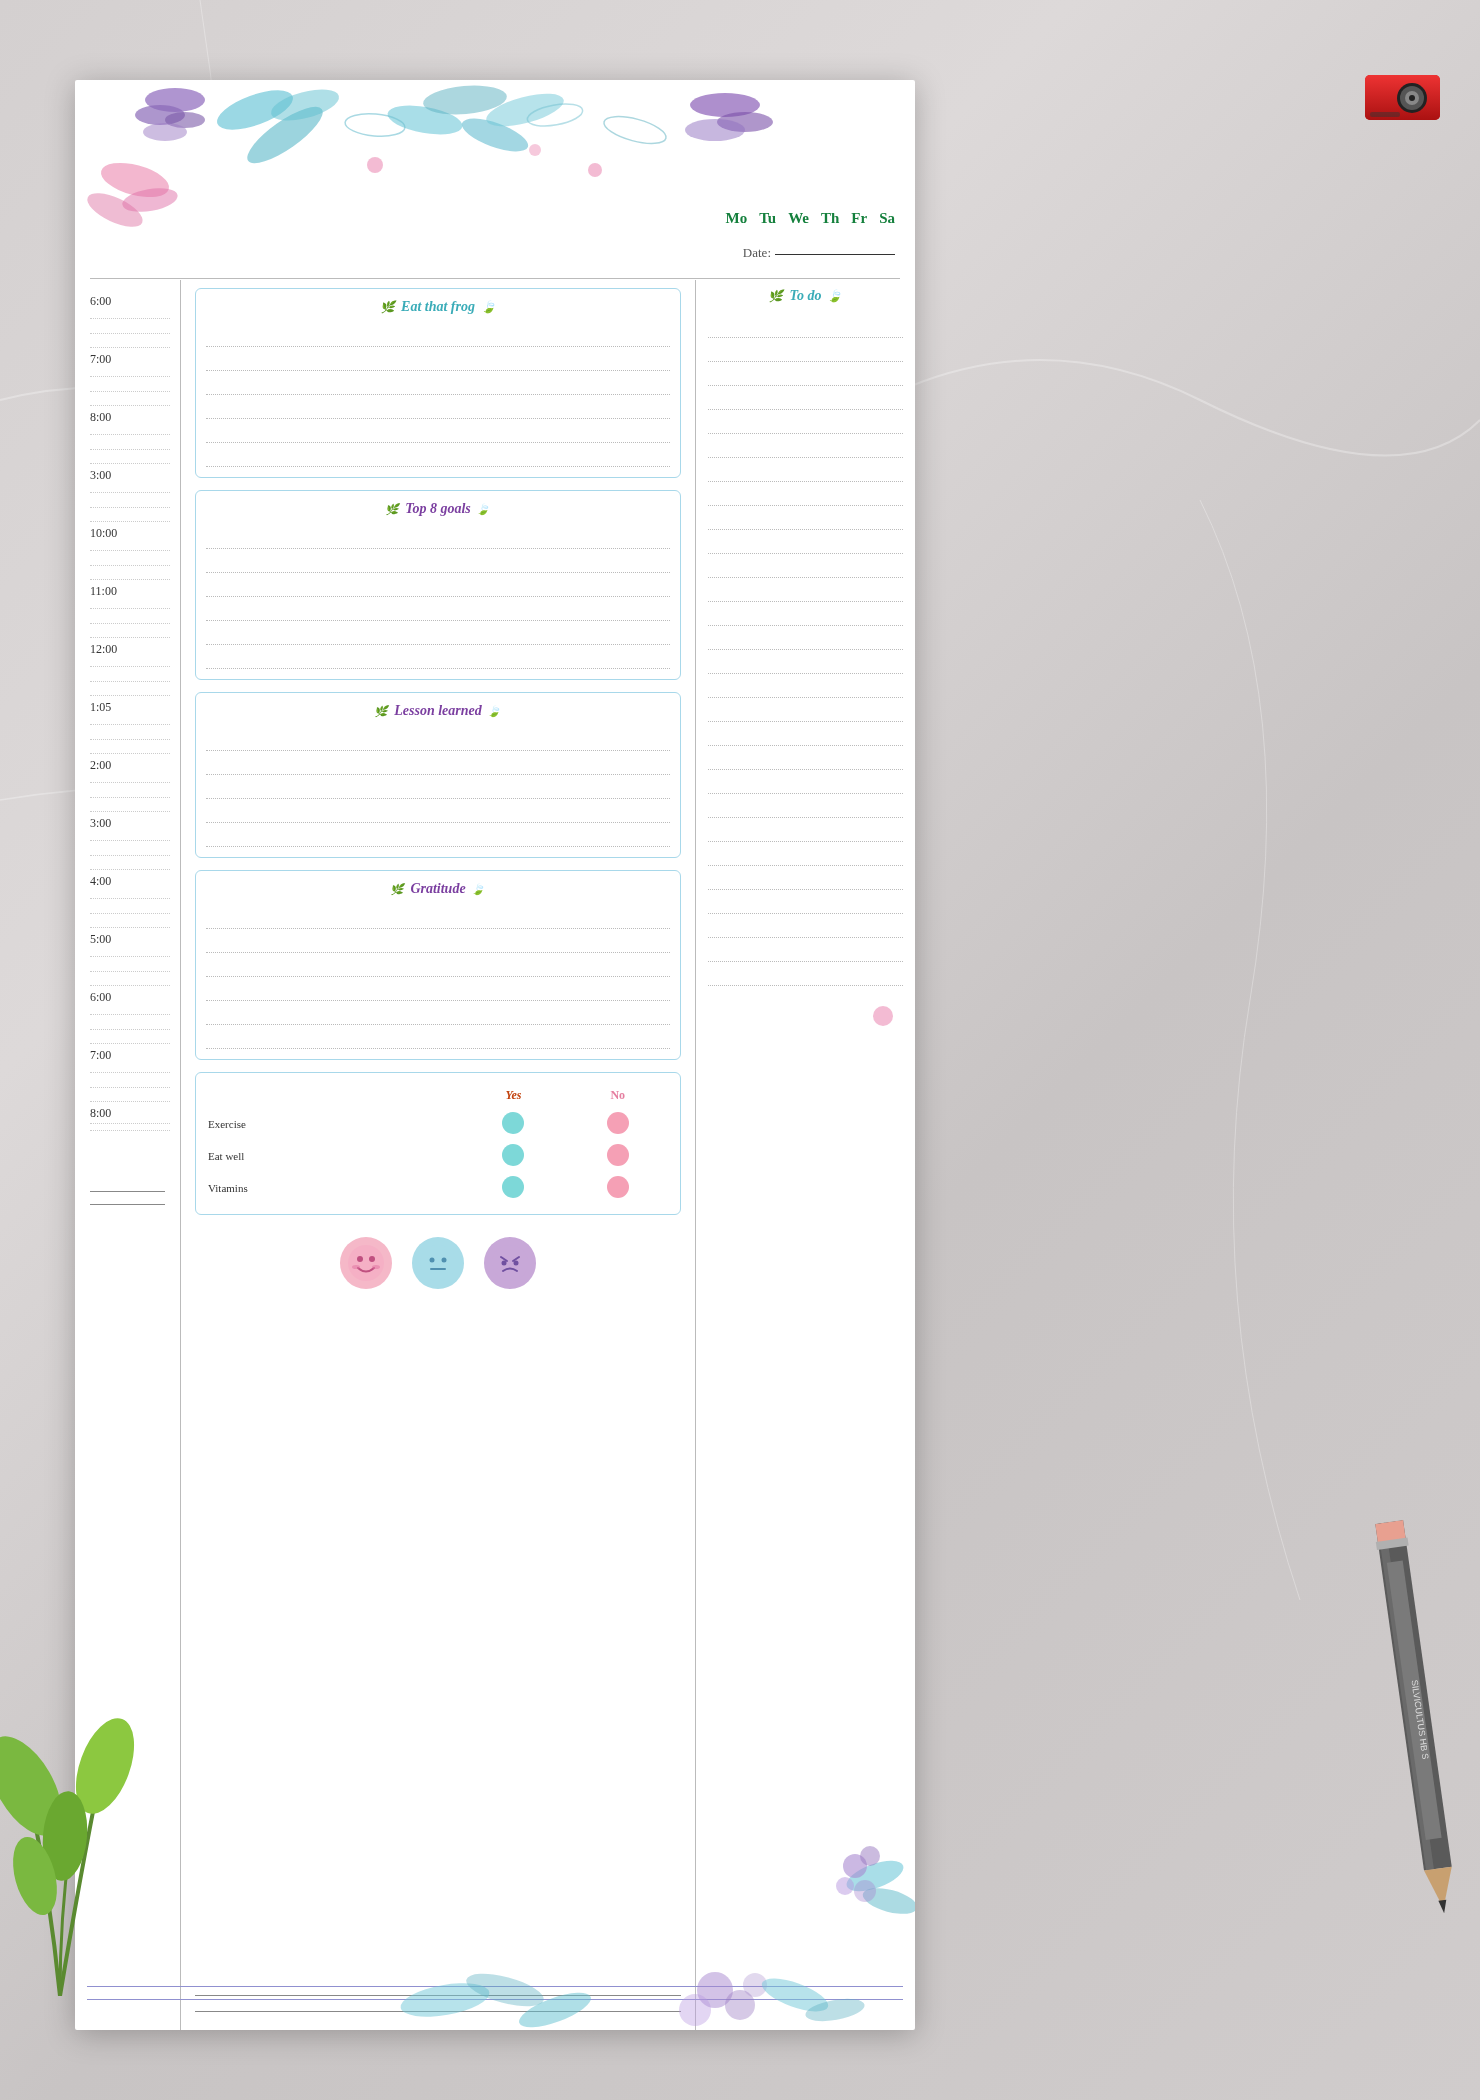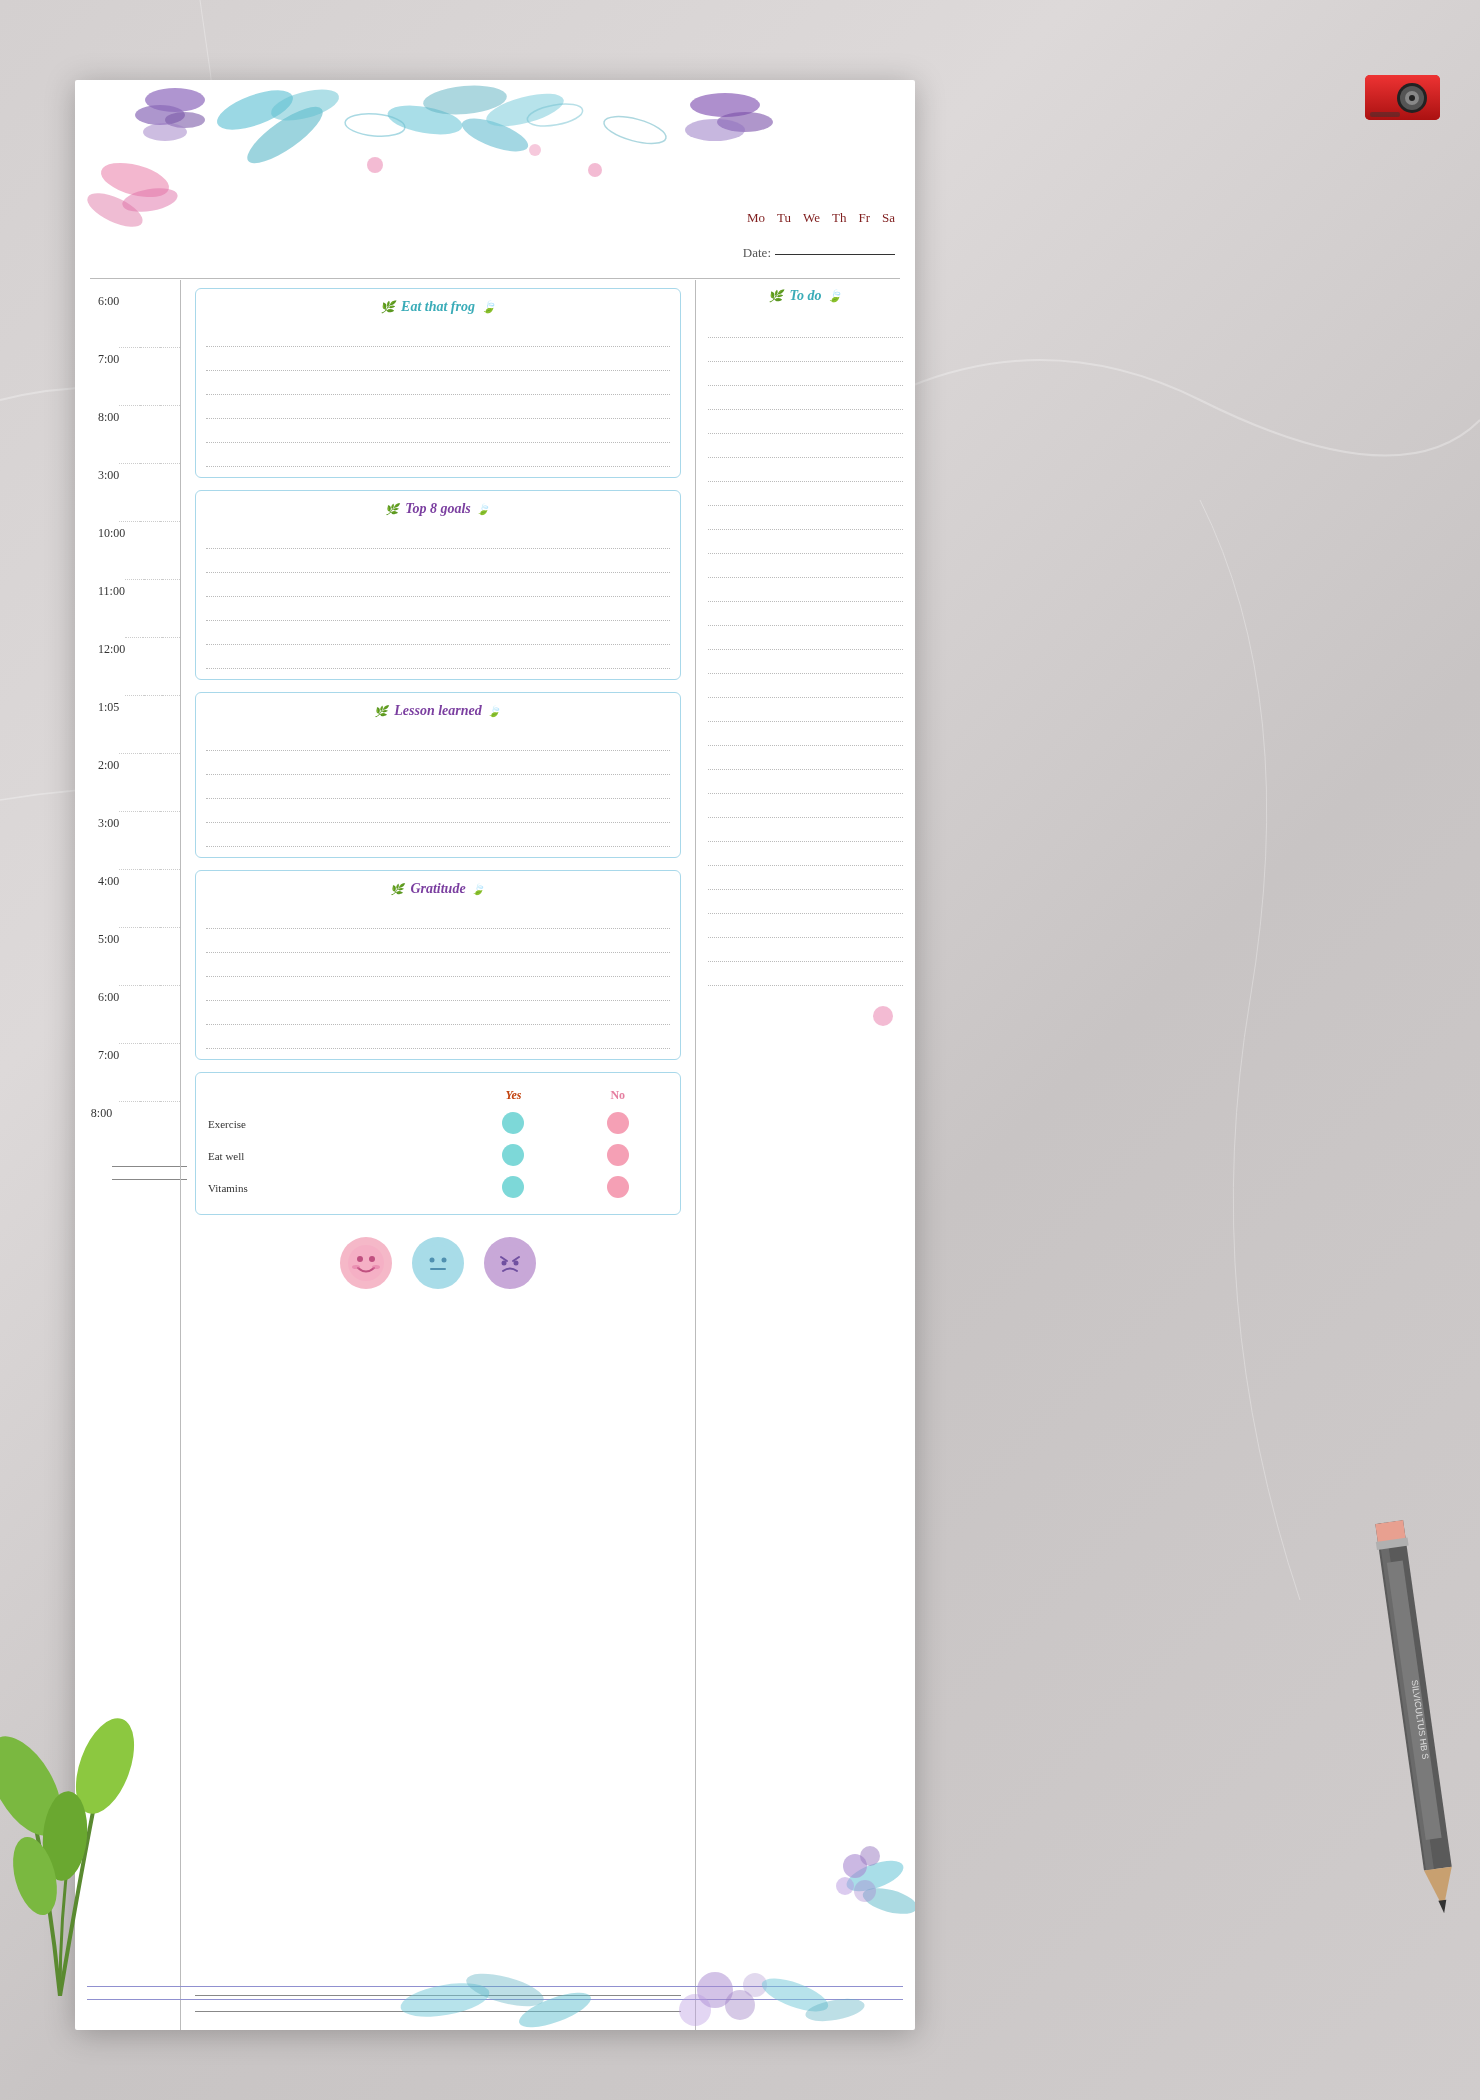--- a/index.html
+++ b/index.html
@@ -75,23 +75,23 @@
     
     .days-header {
       position: absolute;
       top: 130px;
       right: 20px;
       display: flex;
       gap: 12px;
       align-items: center;
     }
     .day-item {
-      font-size: 13px;
-      color: #7f1d1d;
-      font-weight: normal;
+      font-size: 15px;
+      color: #15803d;
+      font-weight: bold;
     }
 
     
     .date-line {
       position: absolute;
       top: 165px;
       right: 20px;
       font-size: 13px;
       color: #555;
     }
@@ -119,24 +119,23 @@
     
     .time-column {
       width: 105px;
       padding-left: 15px;
       padding-top: 10px;
       flex-shrink: 0;
     }
     .time-slot {
       height: 58px;
       display: flex;
-      flex-direction: row;
-      justify-content: center;
+      flex-direction: column;
+      justify-content: space-between;
       padding-top: 4px;
-      margin-left: 8px;
     }
     .time-label {
       font-size: 12px;
       color: #333;
       font-weight: 500;
     }
     .time-line {
       border-bottom: 1px dotted #ccc;
       margin-top: 2px;
       width: 80px;

